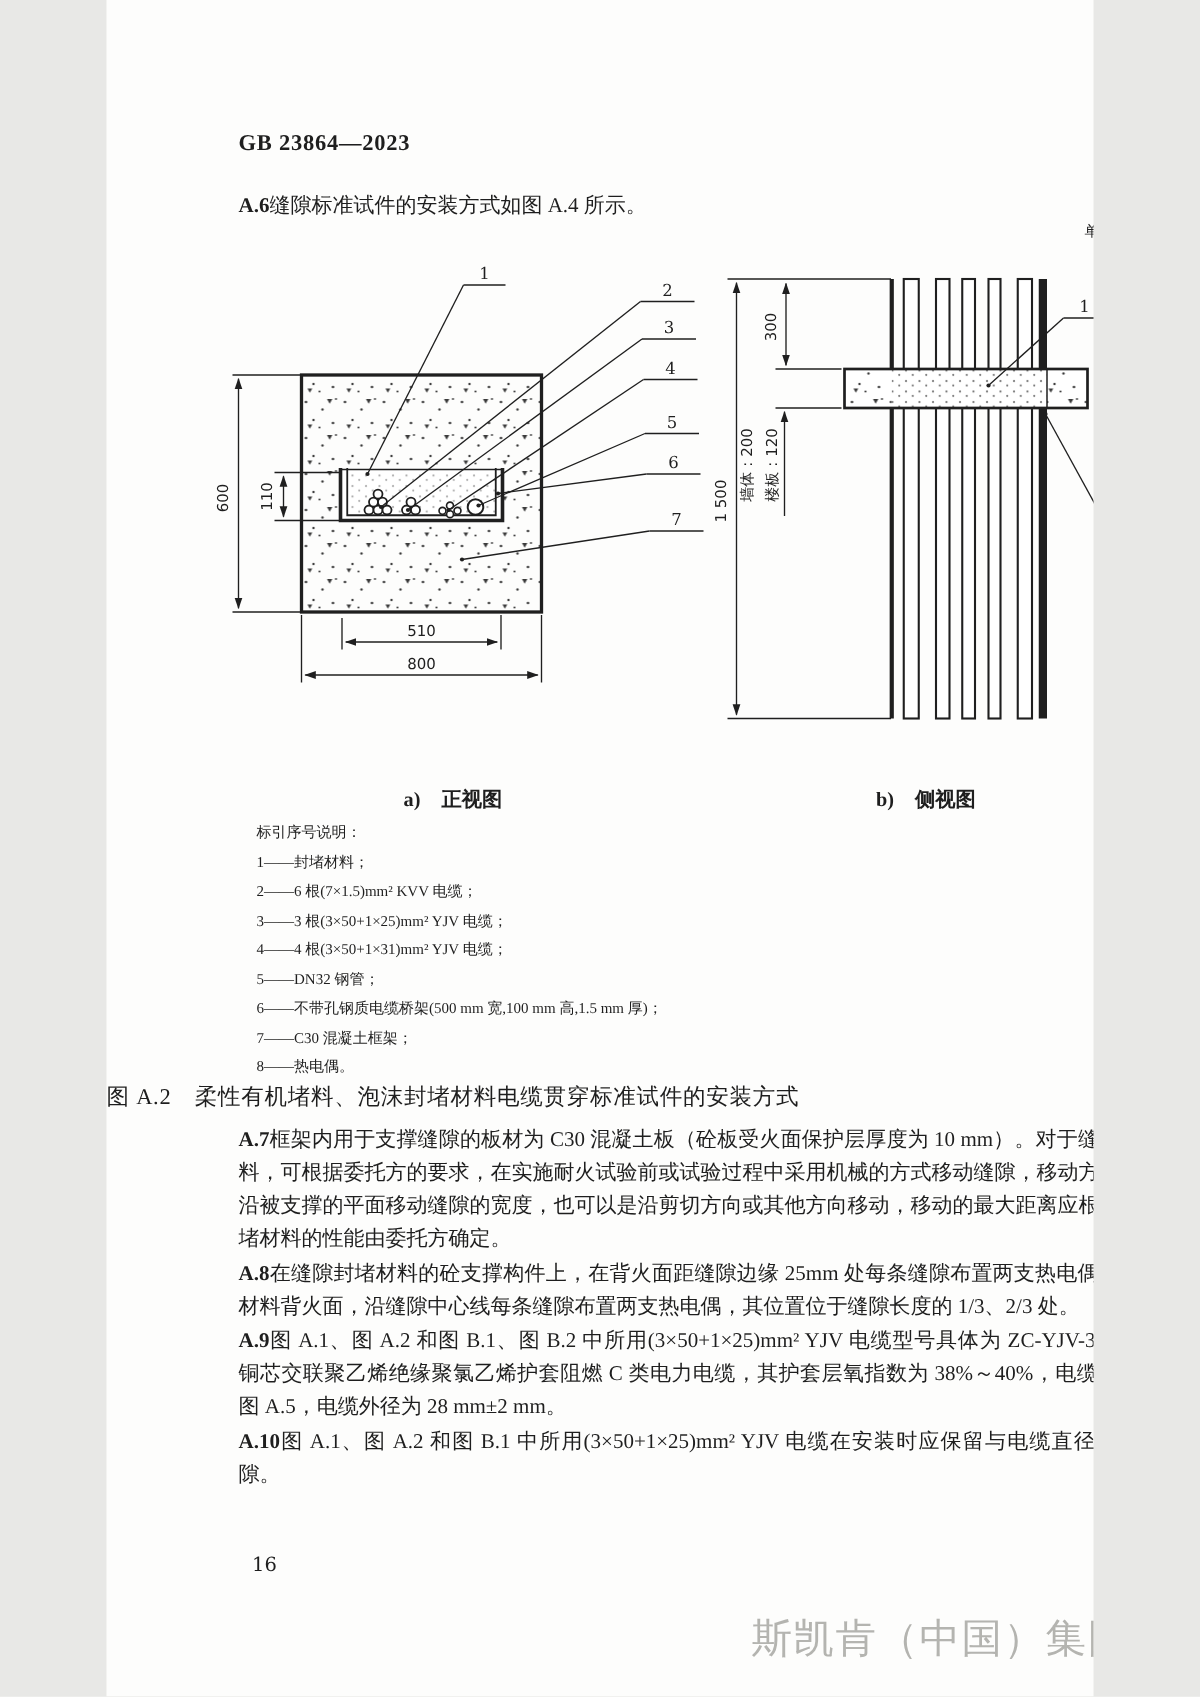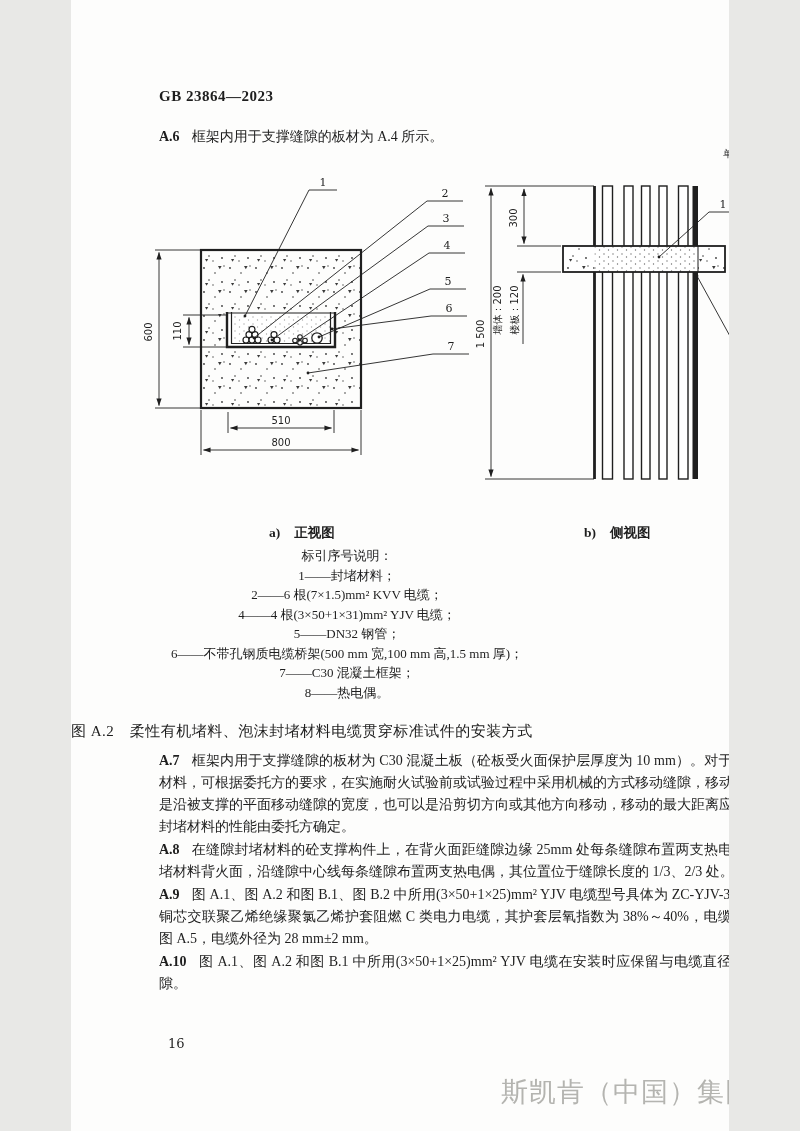--- a/index.html
+++ b/index.html
@@ -3,46 +3,46 @@
 <meta charset="utf-8">
 <style>
   html,body{margin:0;padding:0;background:#e8e8e6;}
   .page{
     position:relative;width:658px;height:1131px;margin:0 auto;
     background:#fdfdfc;overflow:hidden;color:#1e1e1e;
     font-family:"Liberation Serif","DejaVu Serif",serif;
   }
   .doc-number{position:absolute;left:88px;top:88px;font-size:15px;font-weight:bold;letter-spacing:.5px;}
   .a6-line{position:absolute;left:88px;top:128px;font-size:14px;}
-  .par-label{font-weight:bold;margin-right:12px;}
+  .par-label{font-weight:bold;}
   .units{position:absolute;left:460px;top:147px;width:242px;text-align:right;font-size:10px;}
   .fig{position:absolute;left:60px;top:165px;}
   .fig line,.fig path,.fig rect,.fig circle,.fig polyline{vector-effect:none;}
   .fig text{font-family:"DejaVu Sans","Liberation Sans",sans-serif;font-size:10px;fill:#1f1f1f;stroke:none;}
   .fig text.callout{font-size:11px;font-family:"DejaVu Serif",serif;}
   .viewcap{position:absolute;font-size:13.5px;font-weight:bold;}
   .viewcap .vl{margin-right:14px;}
-  .legend{position:absolute;left:100px;top:546px;font-size:13px;line-height:19.5px;text-align:center;}
+  .legend{position:absolute;left:100px;top:546px;font-size:10px;line-height:19.5px;}
   .legend div{white-space:nowrap;}
   .fig-caption{position:absolute;left:0;right:0;top:722px;text-align:left;font-size:15px;font-weight:normal;letter-spacing:.5px;}
   .paragraphs{position:absolute;left:88px;top:750px;width:630px;font-size:14px;line-height:22px;text-align:justify;}
   .paragraphs p{margin:0 0 1px 0;}
   .page-number{position:absolute;left:97px;top:1036px;font-size:13px;font-family:"DejaVu Serif",serif;}
   .watermark{position:absolute;left:430px;top:1074px;font-size:27px;letter-spacing:1px;white-space:nowrap;
     color:#b4b4b0;font-family:"DejaVu Sans","Liberation Sans",sans-serif;}
 </style>
 </head>
 <body>
 
 <div class="page">
 
   <div class="doc-number">GB 23864—2023</div>
 
   <div class="a6-line">
-    <span class="par-label">A.6</span><span>框架内用于支撑缝隙的板材为 A.4 所示。</span>
+    <span class="par-label">A.6</span><span>缝隙标准试件的安装方式如图 A.4 所示。</span>
   </div>
 
   <div class="units">单位为毫米</div>
 
   <svg class="fig" width="660" height="380" viewBox="60 165 660 380">
     <defs>
       <marker id="ah" viewBox="0 0 10 10" refX="9.2" refY="5" markerWidth="8.5" markerHeight="8.5" orient="auto-start-reverse">
         <path d="M0,1.6 L10,5 L0,8.4 z" fill="#1f1f1f"></path>
       </marker>
       <pattern id="conc" width="26" height="24" patternUnits="userSpaceOnUse">
@@ -198,20 +198,21 @@
     <span class="vl">a)</span><span>正视图</span>
   </div>
   <div class="viewcap" style="left:513px;top:524px;">
     <span class="vl">b)</span><span>侧视图</span>
   </div>
 
   <div class="legend">
     <div>标引序号说明：</div>
     <div>1——封堵材料；</div>
     <div>2——6 根(7×1.5)mm² KVV 电缆；</div>
+    <div>3——3 根(3×50+1×25)mm² YJV 电缆；</div>
     <div>4——4 根(3×50+1×31)mm² YJV 电缆；</div>
     <div>5——DN32 钢管；</div>
     <div>6——不带孔钢质电缆桥架(500 mm 宽,100 mm 高,1.5 mm 厚)；</div>
     <div>7——C30 混凝土框架；</div>
     <div>8——热电偶。</div>
   </div>
 
   <div class="fig-caption">图 A.2　柔性有机堵料、泡沫封堵材料电缆贯穿标准试件的安装方式</div>
 
   <div class="paragraphs">

